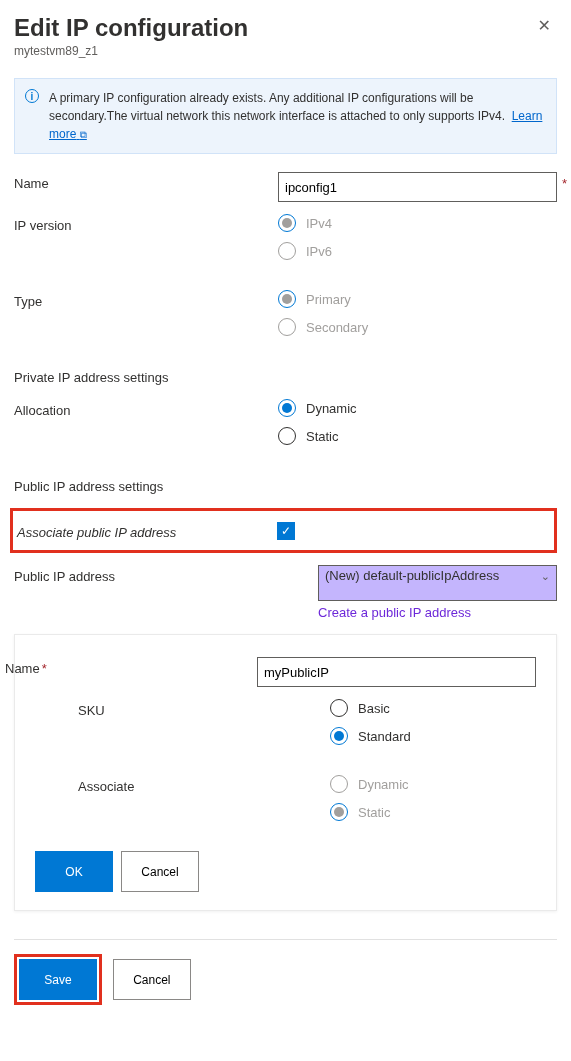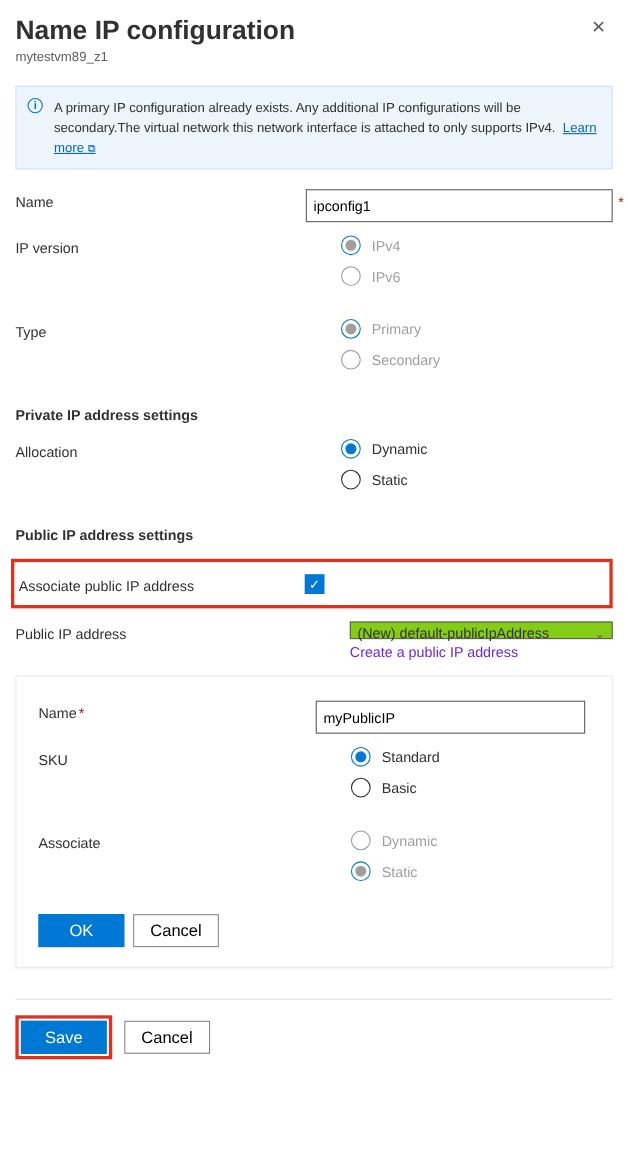--- a/index.html
+++ b/index.html
@@ -31,74 +31,74 @@
   .form-row.tall { margin-bottom:20px; }
   .lbl { width:264px; flex-shrink:0; font-size:13px; padding-top:4px; }
   .req { color:#a4262c; margin-left:2px; }
   .control-col { flex:1; }
   input[type=text].text-input {
     width:100%; height:24px; border:1px solid #605e5c; padding:14px 6px;
     font-size:13px; font-family:inherit;
   }
   .req-marker-outer { position:relative; }
   .req-marker-outer::after { content:"*"; color:#a4262c; position:absolute; right:-10px; top:4px; }
-  .radio-row { display:flex; align-items:center; margin-bottom:10px;margin-left:32px; }
+  .radio-row { display:flex; align-items:center; margin-bottom:10px; }
   .rdbtn {
     width:18px; height:18px; border:1px solid #323130; border-radius:50%;
     margin-right:10px; position:relative; flex-shrink:0;
   }
   .rdbtn.disabled { border-color:#a19f9d; }
   .rdbtn.selected::after {
     content:""; position:absolute; top:3px; left:3px; width:10px; height:10px;
     background:#0078d4; border-radius:50%;
   }
   .rdbtn.selected { border-color:#0078d4; }
   .rdbtn.disabled.selected::after { background:#a19f9d; }
   .rd-label { font-size:13px; }
   .rd-label.disabled { color:#a19f9d; }
-  .section-hdr { font-weight:700; font-size:13px; margin:24px 0 14px 0; }
+  .section-hdr { font-weight:400; font-size:13px; margin:24px 0 14px 0; }
   .checkbox {
     width:18px; height:18px; background:#0078d4; color:#fff;
     display:flex; align-items:center; justify-content:center;
     font-size:12px; cursor:pointer;
   }
   .highlight-box {
     border:3px solid #e1301e; padding:10px 10px 10px 0; margin:0 0 12px -4px;
     display:flex; align-items:center;
   }
-  .highlight-box .lbl { padding-left:4px; }
+  .highlight-box .lbl { padding-left:4px;font-style:italic; }
   .dropdown {
-    width:100%; height:16px; border:1px solid #605e5c; padding:2px 20px 2px 6px;
-    position:relative; font-size:13px; background:#84cc16; cursor:pointer;
+    width:100%; height:36px; border:1px solid #605e5c; padding:2px 20px 2px 6px;
+    position:relative; font-size:13px; background:#c4b5fd; cursor:pointer;
   }
   .dropdown .chev {
     position:absolute; right:6px; top:4px; font-size:11px; color:#605e5c;
   }
   .link { color:#6d28d9; font-size:13px; cursor:pointer; margin-top:4px; display:inline-block; }
   .panel {
     border:1px solid #eaeaea; box-shadow:0 1px 3px rgba(0,0,0,.06);
     padding:22px 20px 18px 20px; margin-top:14px;
   }
   .panel h2 { font-size:20px; font-weight:600; margin:0 0 20px 0; }
-  .panel .lbl { width:252px; }
+  .panel .lbl { width:252px;margin-left:43px; }
   .btn {
-    height:30px; min-width:78px; padding:0 3px; font-size:15px;
+    height:41px; min-width:78px; padding:0 3px; font-size:12px;
     border:1px solid #8a8886; background:#fff; cursor:pointer;
   }
   .btn.primary { background:#0078d4; border-color:#0078d4; color:#fff; }
   .btn-row { display:flex; gap:8px; margin-top:18px; }
   .footer-bar { border-top:1px solid #e1e1e1; margin-top:28px; padding-top:14px; }
   .save-highlight { border:3px solid #e1301e; padding:2px; display:inline-block; }
 </style>
 </head>
 <body>
 
 <div class="header-row">
   <div>
-    <h1>Name IP configuration</h1>
+    <h1>Edit IP configuration</h1>
     <div class="subtitle">mytestvm89_z1</div>
   </div>
   <div class="close-x">✕</div>
 </div>
 
 <div class="info-box">
   <span class="info-icon">i</span>
   <span>A primary IP configuration already exists. Any additional IP configurations will be secondary.The virtual network this network interface is attached to only supports IPv4.</span>
   &nbsp;<span class="learn-link"><span>Learn more</span> <span class="ext-icon">⧉</span></span>
 </div>
@@ -170,34 +170,34 @@
     </div>
     <span class="link">Create a public IP address</span>
   </div>
 </div>
 
 <div class="panel">
 
   <div class="form-row">
     <div class="lbl"><span>Name</span><span class="req">*</span></div>
     <div class="control-col">
-      <input type="text" class="text-input" style="width: 245px;" value="myPublicIP">
+      <input type="text" class="text-input" style="width: 279px;" value="myPublicIP">
     </div>
   </div>
 
   <div class="form-row tall">
     <div class="lbl">SKU</div>
     <div class="control-col">
       <div class="radio-row">
+        <span class="rdbtn"></span>
+        <span class="rd-label">Basic</span>
+      </div>
+      <div class="radio-row">
         <span class="rdbtn selected"></span>
         <span class="rd-label">Standard</span>
-      </div>
-      <div class="radio-row">
-        <span class="rdbtn"></span>
-        <span class="rd-label">Basic</span>
       </div>
     </div>
   </div>
 
   <div class="form-row tall">
     <div class="lbl">Associate</div>
     <div class="control-col">
       <div class="radio-row">
         <span class="rdbtn disabled"></span>
         <span class="rd-label disabled">Dynamic</span>

